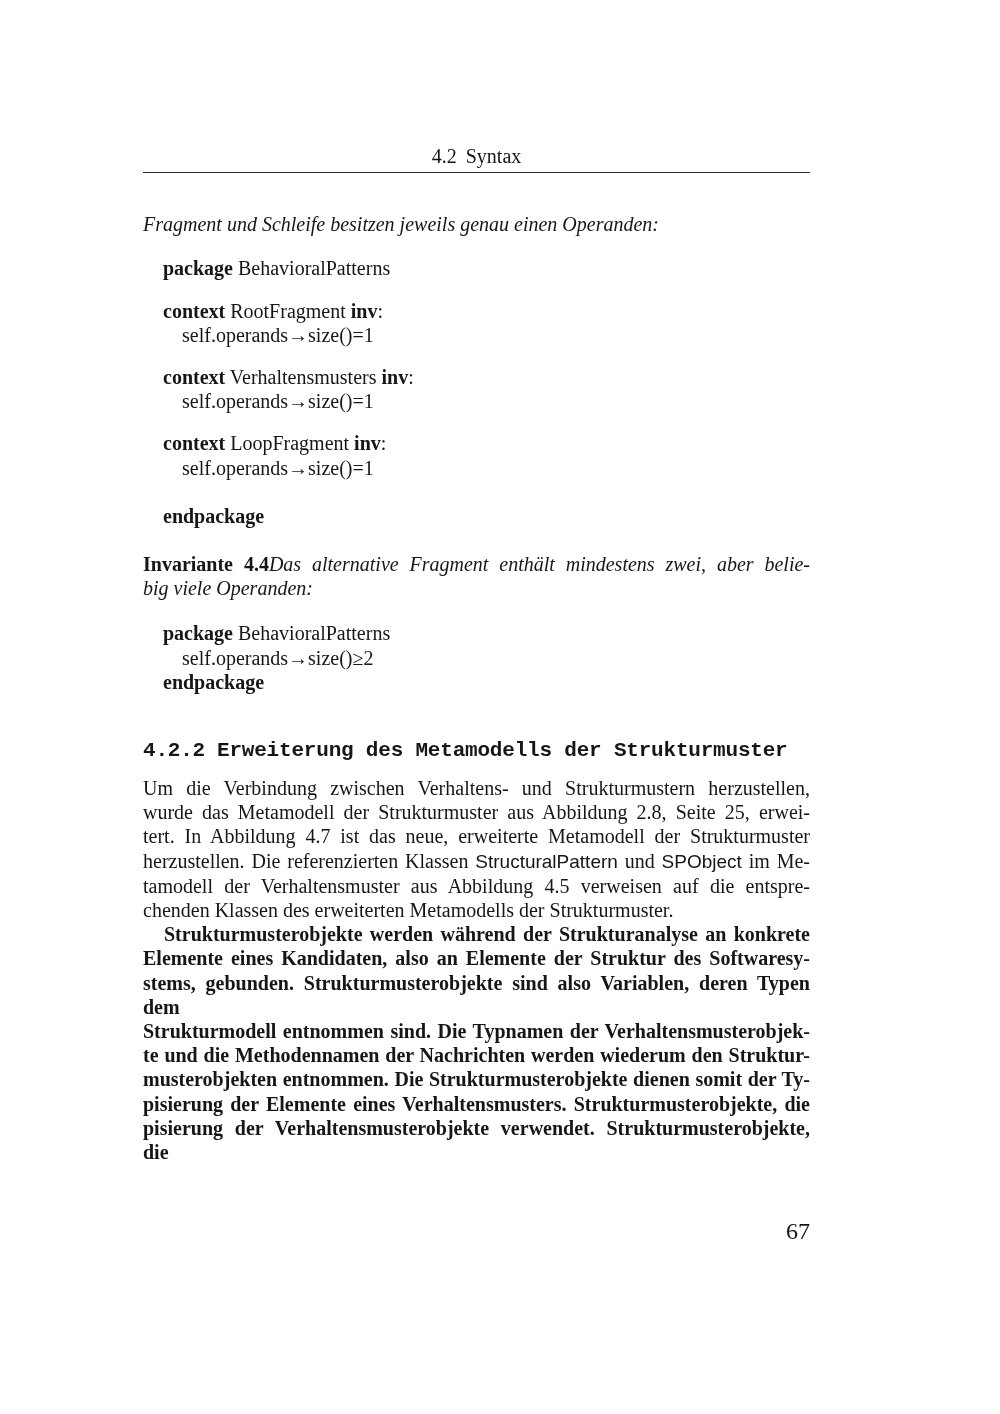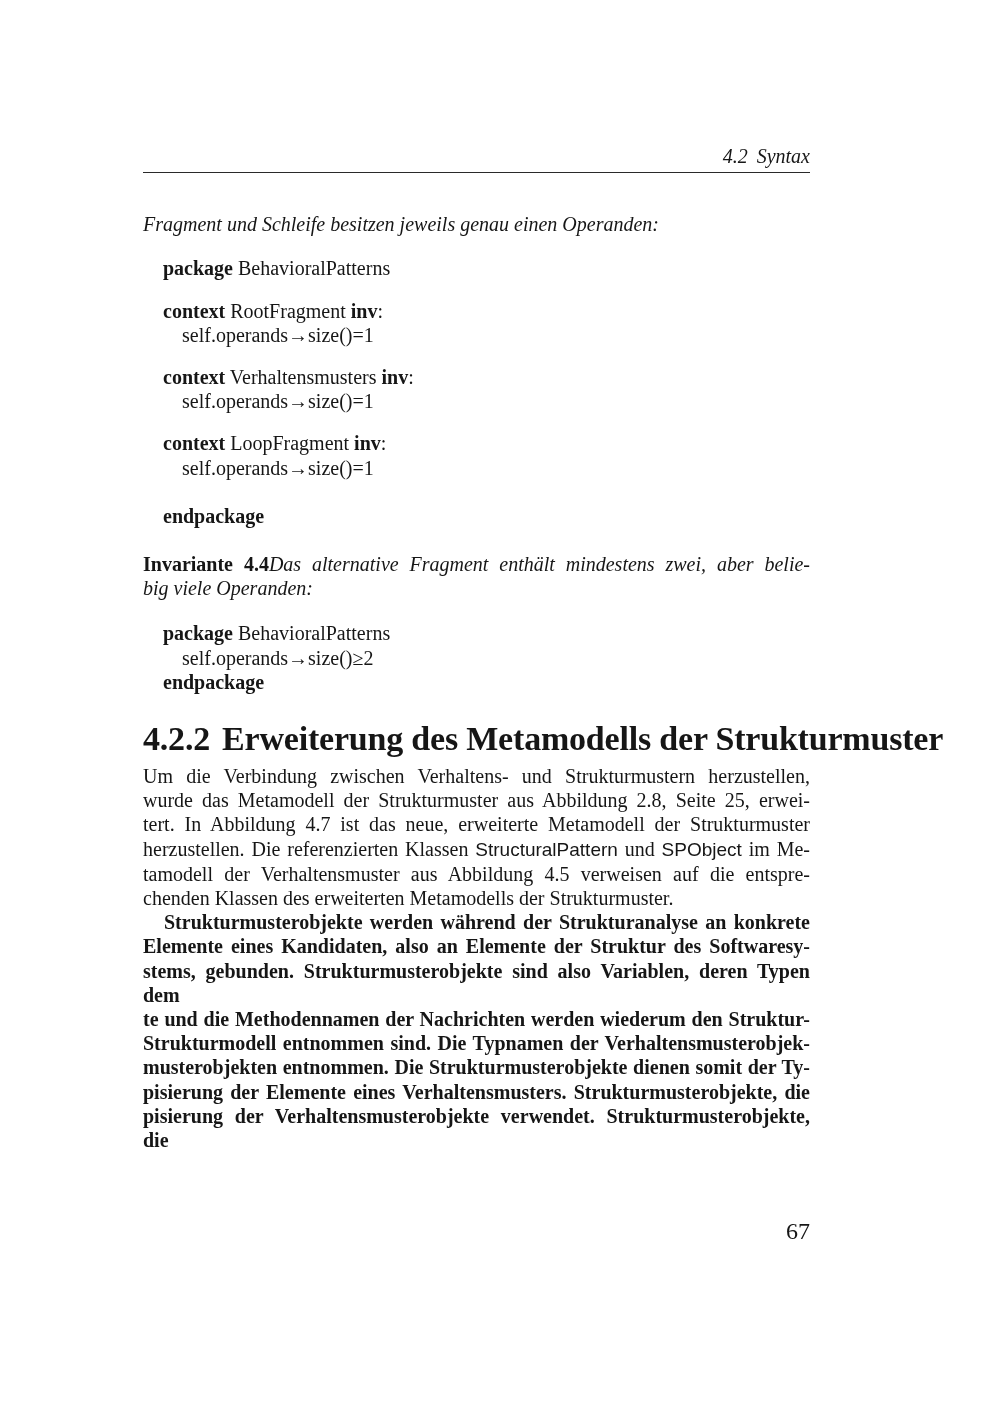--- a/index.html
+++ b/index.html
@@ -12,38 +12,37 @@
     overflow:hidden;
   }
   .column{
     position:absolute;
     left:143px;top:144px;
     width:667px;
     font-size:20px;
     line-height:24.2px;
   }
   .running-header{
-    text-align:right;
-    font-style:italic;
+    text-align:center;
   }
   .running-header .sec-no{padding-right:9px;}
   .header-rule{
     height:0;
     border-top:1.7px solid #2a2a2a;
     margin-top:4px;
   }
   .intro{margin-top:39px;}
   .codeblock{margin-top:20px;padding-left:20px;}
   .codeblock.tight{margin-top:21px;}
   .inv-para{margin-top:24px;}
   .section-heading{
-    margin-top:30px;
-    font-family:Liberation Serif, serif;
+    margin-top:42px;
+    font-family:Liberation Mono, monospace;
     font-weight:bold;
-    font-size:34px;
+    font-size:21px;
     line-height:30px;
     letter-spacing:-0.2px;
     white-space:nowrap;
   }
   .section-heading .sec-num{margin-right:12px;}
   .para1{margin-top:10px;}
   .para2{margin-top:0;font-weight:bold;}
   .page-number{
     position:absolute;
     left:143px;top:1219px;
@@ -110,22 +109,22 @@
       <div class="jl"><span class="st-plain">wurde das Metamodell der Strukturmuster aus Abbildung 2.8, Seite 25, erwei-</span></div>
       <div class="jl"><span class="st-plain">tert. In Abbildung 4.7 ist das neue, erweiterte Metamodell der Strukturmuster</span></div>
       <div class="jl"><span class="st-plain">herzustellen. Die referenzierten Klassen </span><span class="st-sans">StructuralPattern</span><span class="st-plain"> und </span><span class="st-sans">SPObject</span><span class="st-plain"> im Me-</span></div>
       <div class="jl"><span class="st-plain">tamodell der Verhaltensmuster aus Abbildung 4.5 verweisen auf die entspre-</span></div>
       <div class="ll"><span class="st-plain">chenden Klassen des erweiterten Metamodells der Strukturmuster.</span></div>
     </div>
   <div class="para2">
       <div class="jl indent"><span class="st-plain">Strukturmusterobjekte werden während der Strukturanalyse an konkrete</span></div>
       <div class="jl"><span class="st-plain">Elemente eines Kandidaten, also an Elemente der Struktur des Softwaresy-</span></div>
       <div class="jl"><span class="st-plain">stems, gebunden. Strukturmusterobjekte sind also Variablen, deren Typen dem</span></div>
+      <div class="jl"><span class="st-plain">Strukturmodell entnommen sind. Die Typnamen der Verhaltensmusterobjek-</span></div>
       <div class="jl"><span class="st-plain">te und die Methodennamen der Nachrichten werden wiederum den Struktur-</span></div>
-      <div class="jl"><span class="st-plain">Strukturmodell entnommen sind. Die Typnamen der Verhaltensmusterobjek-</span></div>
       <div class="jl"><span class="st-plain">musterobjekten entnommen. Die Strukturmusterobjekte dienen somit der Ty-</span></div>
       <div class="jl"><span class="st-plain">pisierung der Elemente eines Verhaltensmusters. Strukturmusterobjekte, die</span></div>
       <div class="jl"><span class="st-plain">pisierung der Verhaltensmusterobjekte verwendet. Strukturmusterobjekte, die</span></div>
     </div>
 
 </div>
 
 <div class="page-number">67</div>
 
 </body></html>

